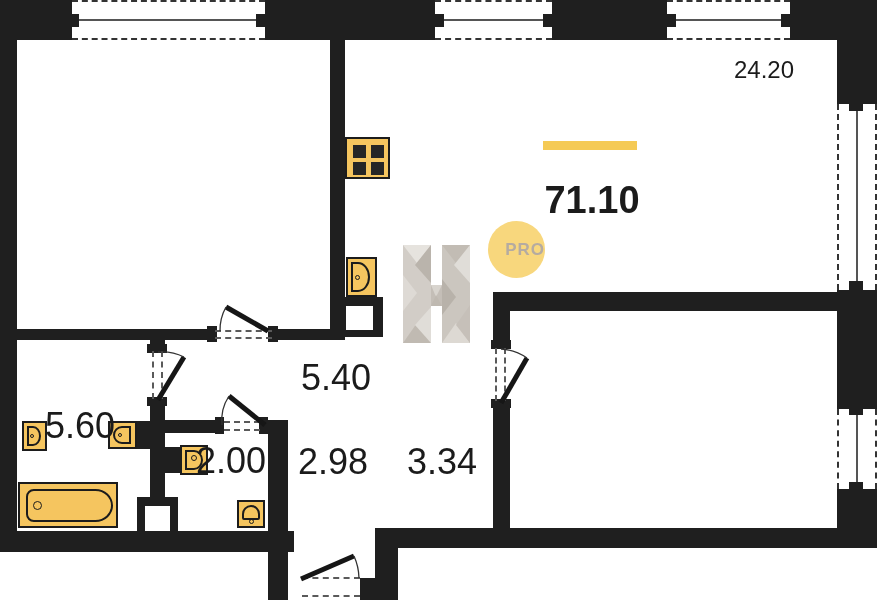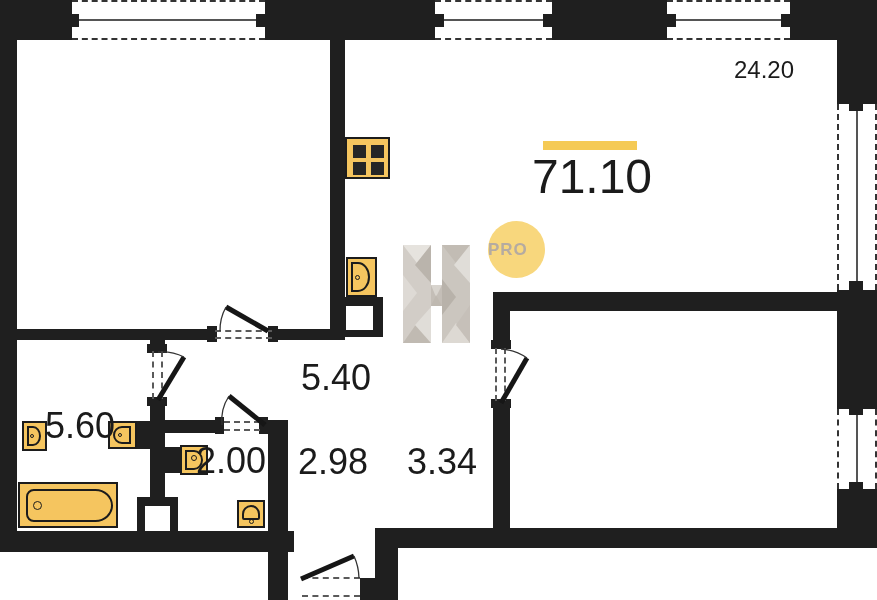--- a/index.html
+++ b/index.html
@@ -14,24 +14,24 @@
   .win-v{border-left:2px dashed #333;border-right:2px dashed #333;}
   .mull-h{position:absolute;left:0;right:0;top:17px;height:2px;background:#555;}
   .mull-v{position:absolute;top:0;bottom:0;left:17px;width:2px;background:#555;}
   .fx{position:absolute;background:var(--fixture-fill,#f5c55f);border:2px solid #1c1c1c;box-sizing:border-box;}
   .stub{position:absolute;background:var(--wall,#1f1f1f);}
   .fxi{position:absolute;border:2px solid #1c1c1c;box-sizing:border-box;}
   .fxc{position:absolute;border:1.5px solid #1c1c1c;border-radius:50%;box-sizing:border-box;}
   .burner{position:absolute;background:#262626;}
   .lbl{position:absolute;transform:translate(-50%,-50%);white-space:nowrap;}
   .fs24{font-size:24px;} .fs28{font-size:36px;} .fs30{font-size:30px;} .fs32{font-size:32px;}
-  .total{font-size:48px;font-weight:normal;}
+  .total{font-size:38px;font-weight:bold;margin-top:24px;}
   .accent{position:absolute;background:var(--accent-underline,#f5ca55);}
   .badge{position:absolute;border-radius:50%;background:var(--badge-bg,#f8d77d);
-         color:var(--badge-text,#b5aba1);display:flex;align-items:center;justify-content:flex-start;
+         color:var(--badge-text,#b5aba1);display:flex;align-items:center;justify-content:flex-end;
          font-size:17px;font-weight:600;letter-spacing:1px;}
   .overlay{position:absolute;left:0;top:0;pointer-events:none;}
 </style>
 </head>
 <body>
 
 <div class="plan">
 
   <div class="w" style="left:0;top:0;width:72px;height:40px"></div>
   <div class="w" style="left:265px;top:0;width:170px;height:40px"></div>

